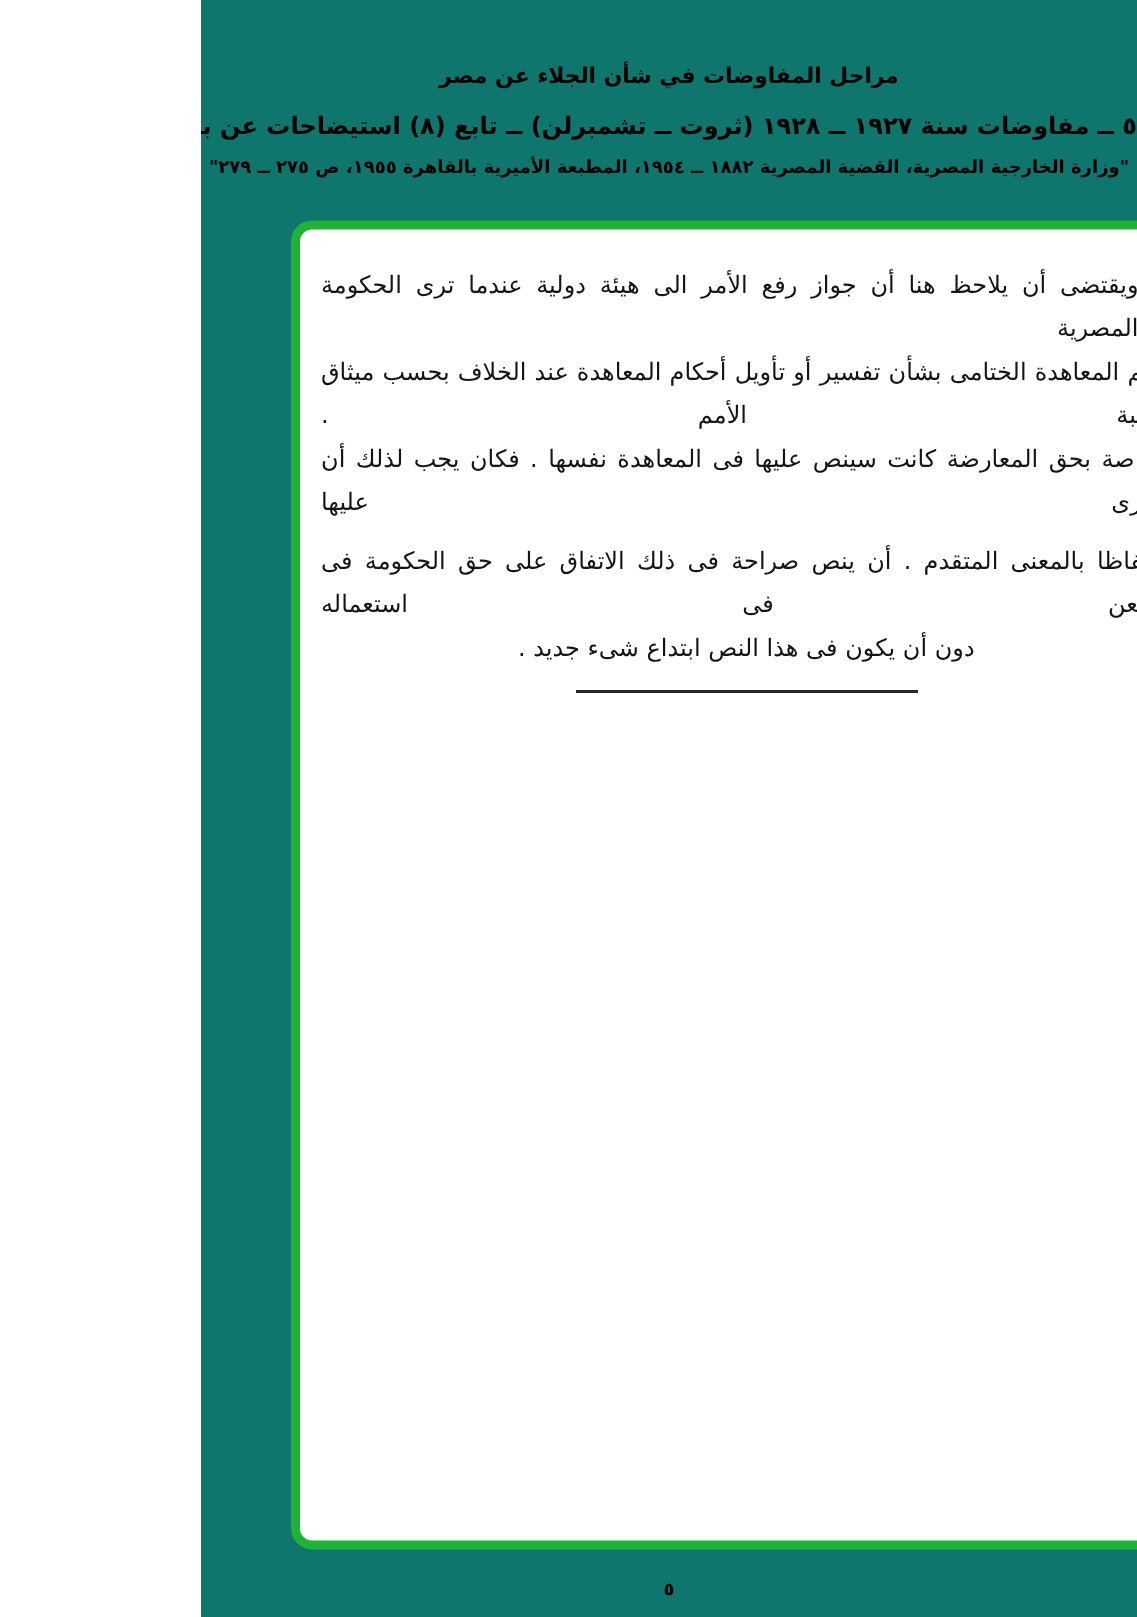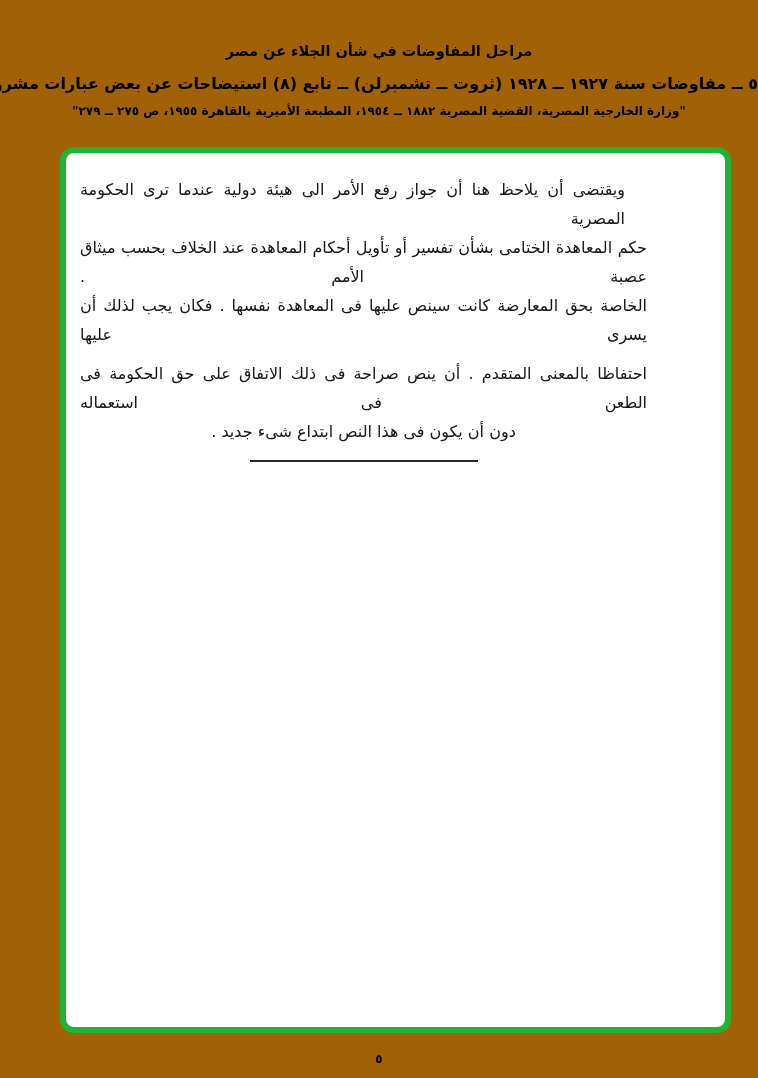--- a/index.html
+++ b/index.html
@@ -3,23 +3,23 @@
 <meta charset="utf-8">
 <style>
   html, body {
     margin: 0;
     padding: 0;
     background: #ffffff;
     font-family: "DejaVu Sans", sans-serif;
   }
   .page {
     position: relative;
-    width: 758px;
+    width: 624px;
     height: 1078px;
-    background: #a16207;
+    background: #0f766e;
     overflow: hidden;
     direction: rtl;
   }
   
   .header {
     position: absolute;
     top: 42px;
     left: 0;
     right: 0;
     text-align: center;

